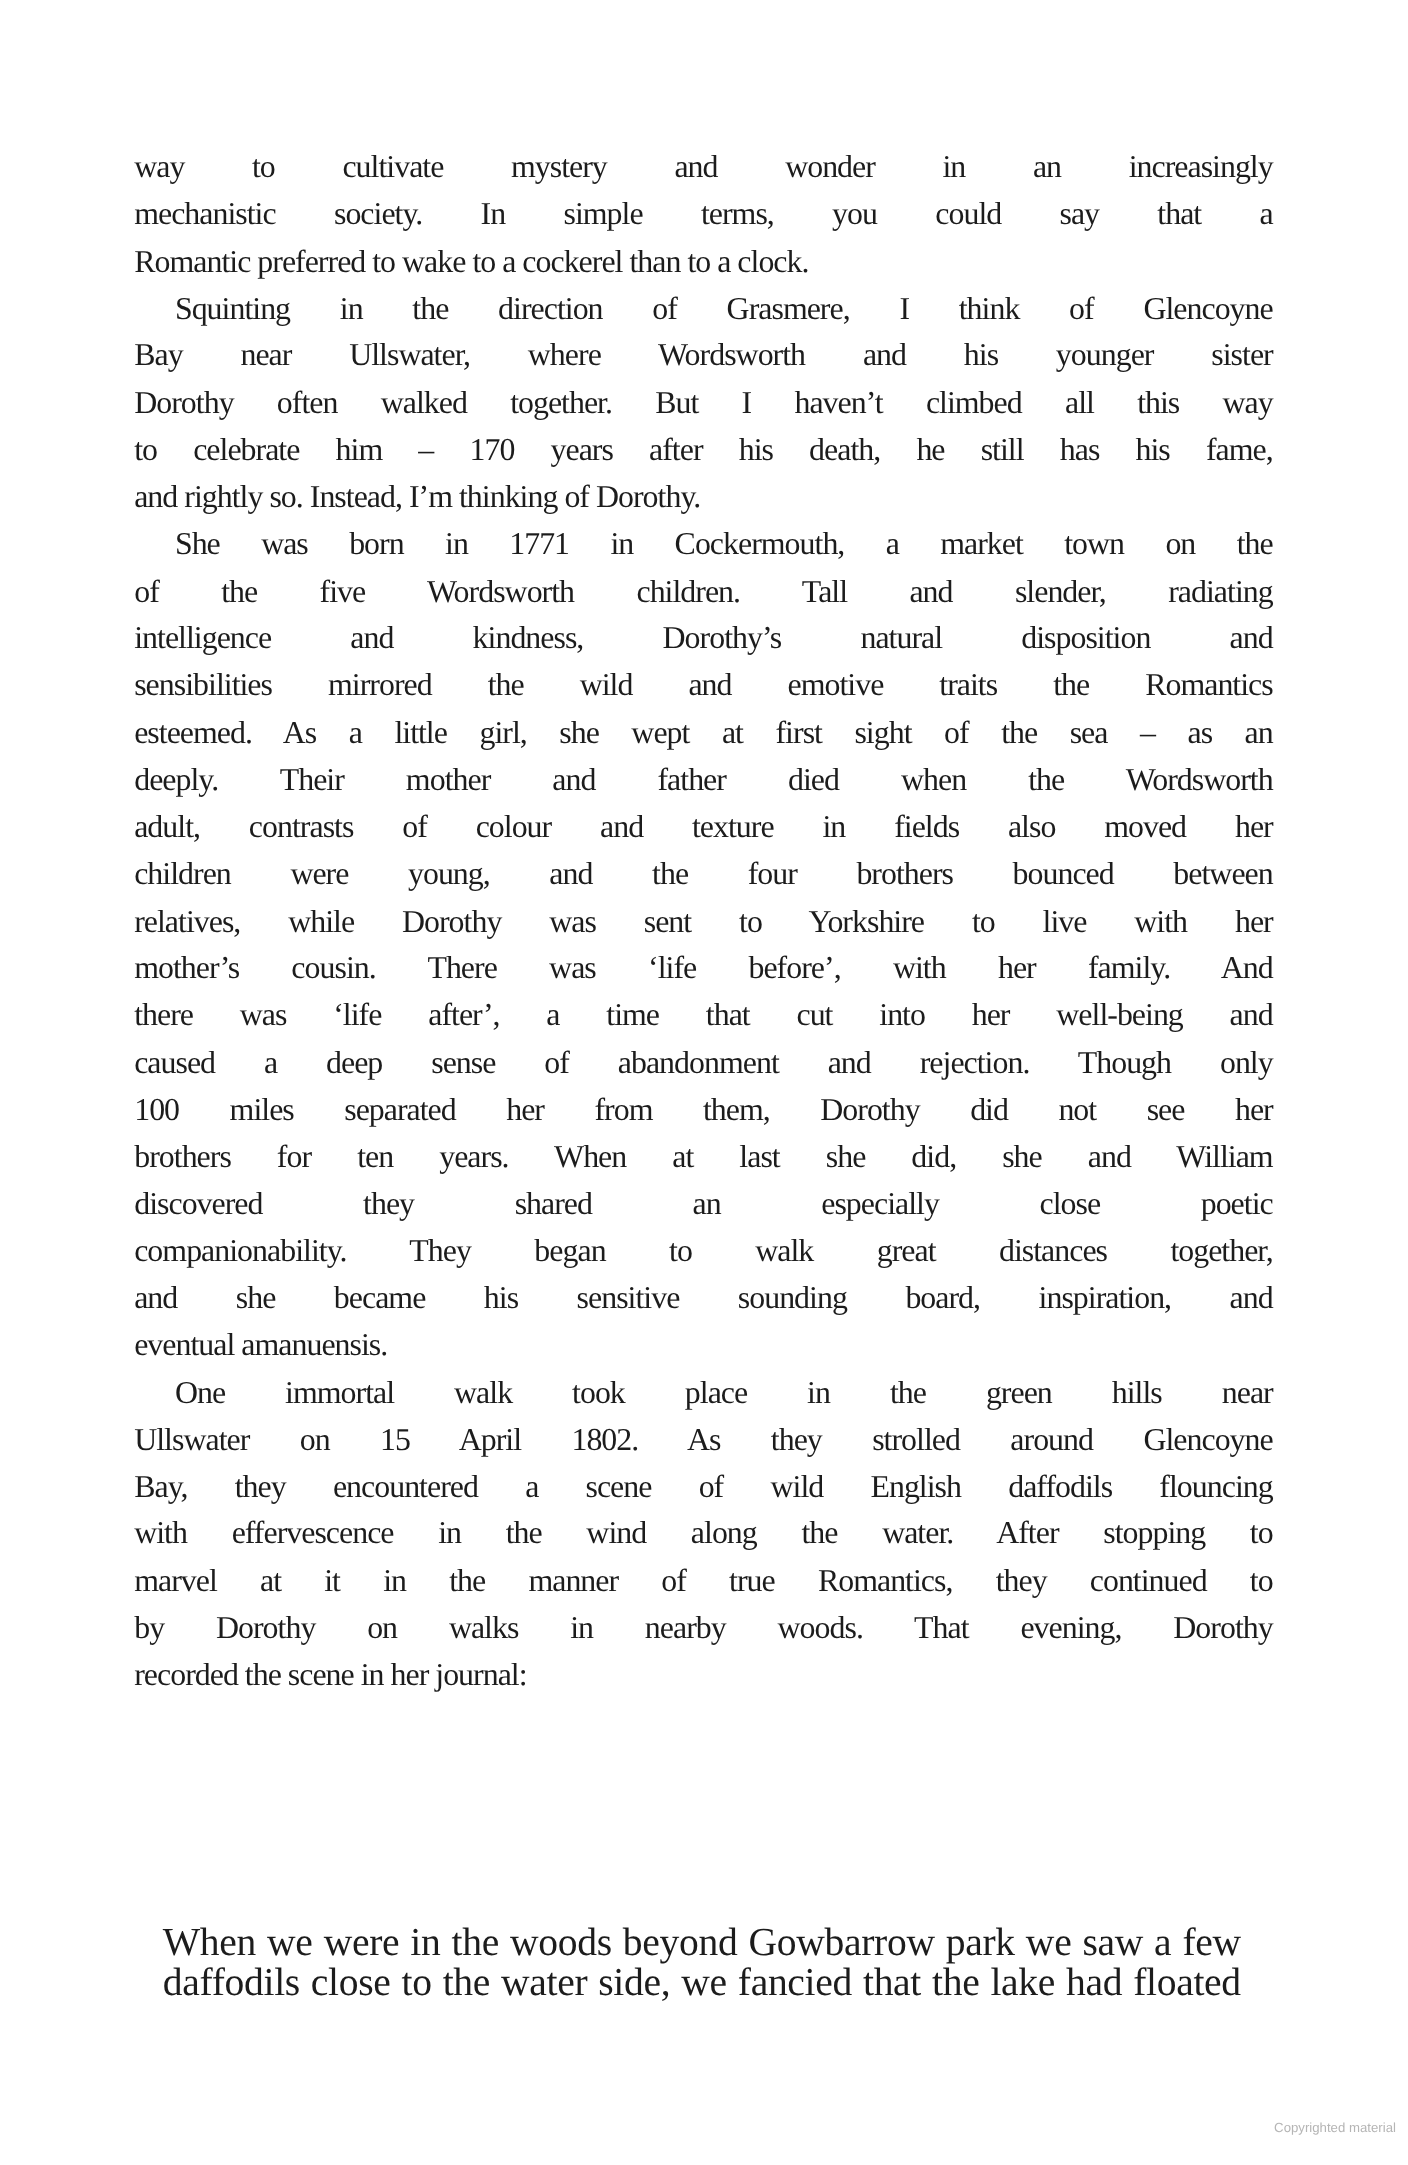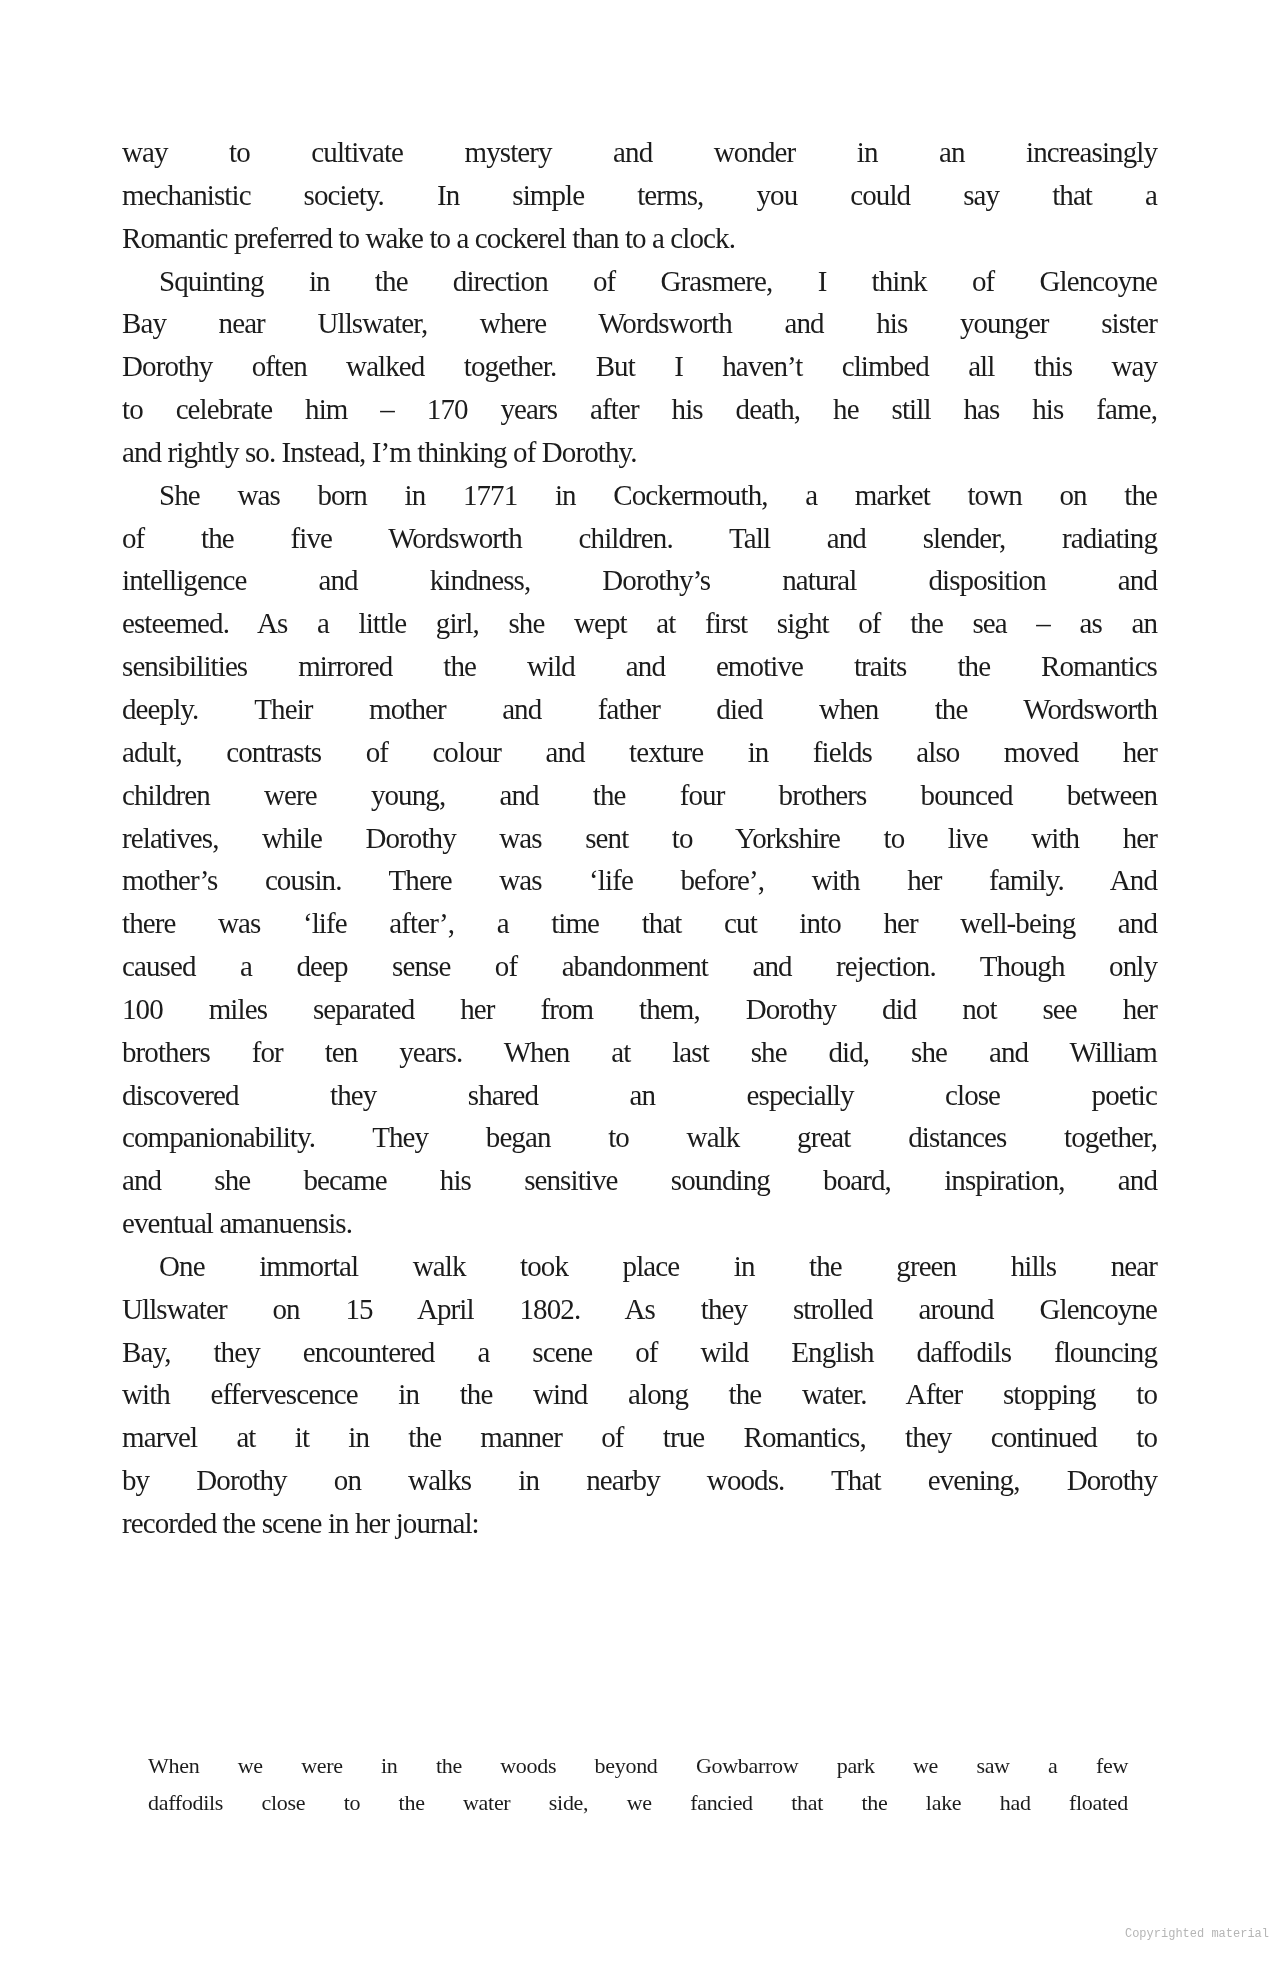--- a/index.html
+++ b/index.html
@@ -14,26 +14,26 @@
   .line {
     height: 42.85px; line-height: 42.85px;
     text-align: justify; text-align-last: justify;
     white-space: nowrap; overflow: visible; font-family: Liberation Serif, serif;
   }
   .line.last { text-align-last: left; }
   .line.indent { padding-left: 37px; }
   .quote {
     position: absolute; left: 148px; top: 1747px; width: 980px;
     font-family: "Liberation Serif", serif;
-    font-size: 22px; color: #1c1c1c;
+    font-size: 36px; color: #1c1c1c;
   }
   .quote .line { height: 37px; line-height: 37px; letter-spacing: -0.3px; }
   .copyright {
     position: absolute; right: 11px; bottom: 27px;
-    font-family: Liberation Mono, monospace;
+    font-family: Liberation Sans, sans-serif;
     font-size: 12px; color: #b5b5b5; margin-top: 43px;
   }
 </style>
 </head>
 <body>
 
 <div class="page">
   <div class="body-text">
 
     <div>
@@ -47,22 +47,22 @@
       <div class="line">Bay near Ullswater, where Wordsworth and his younger sister</div>
       <div class="line">Dorothy often walked together. But I haven’t climbed all this way</div>
       <div class="line">to celebrate him – 170 years after his death, he still has his fame,</div>
       <div class="line last">and rightly so. Instead, I’m thinking of Dorothy.</div>
     </div>
 
     <div>
       <div class="line indent">She was born in 1771 in Cockermouth, a market town on the</div>
       <div class="line">of the five Wordsworth children. Tall and slender, radiating</div>
       <div class="line">intelligence and kindness, Dorothy’s natural disposition and</div>
+      <div class="line">sensibilities mirrored the wild and emotive traits the Romantics</div>
       <div class="line">esteemed. As a little girl, she wept at first sight of the sea – as an</div>
-      <div class="line">sensibilities mirrored the wild and emotive traits the Romantics</div>
       <div class="line">deeply. Their mother and father died when the Wordsworth</div>
       <div class="line">adult, contrasts of colour and texture in fields also moved her</div>
       <div class="line">children were young, and the four brothers bounced between</div>
       <div class="line">relatives, while Dorothy was sent to Yorkshire to live with her</div>
       <div class="line">mother’s cousin. There was ‘life before’, with her family. And</div>
       <div class="line">there was ‘life after’, a time that cut into her well-being and</div>
       <div class="line">caused a deep sense of abandonment and rejection. Though only</div>
       <div class="line">100 miles separated her from them, Dorothy did not see her</div>
       <div class="line">brothers for ten years. When at last she did, she and William</div>
       <div class="line">discovered they shared an especially close poetic</div>

